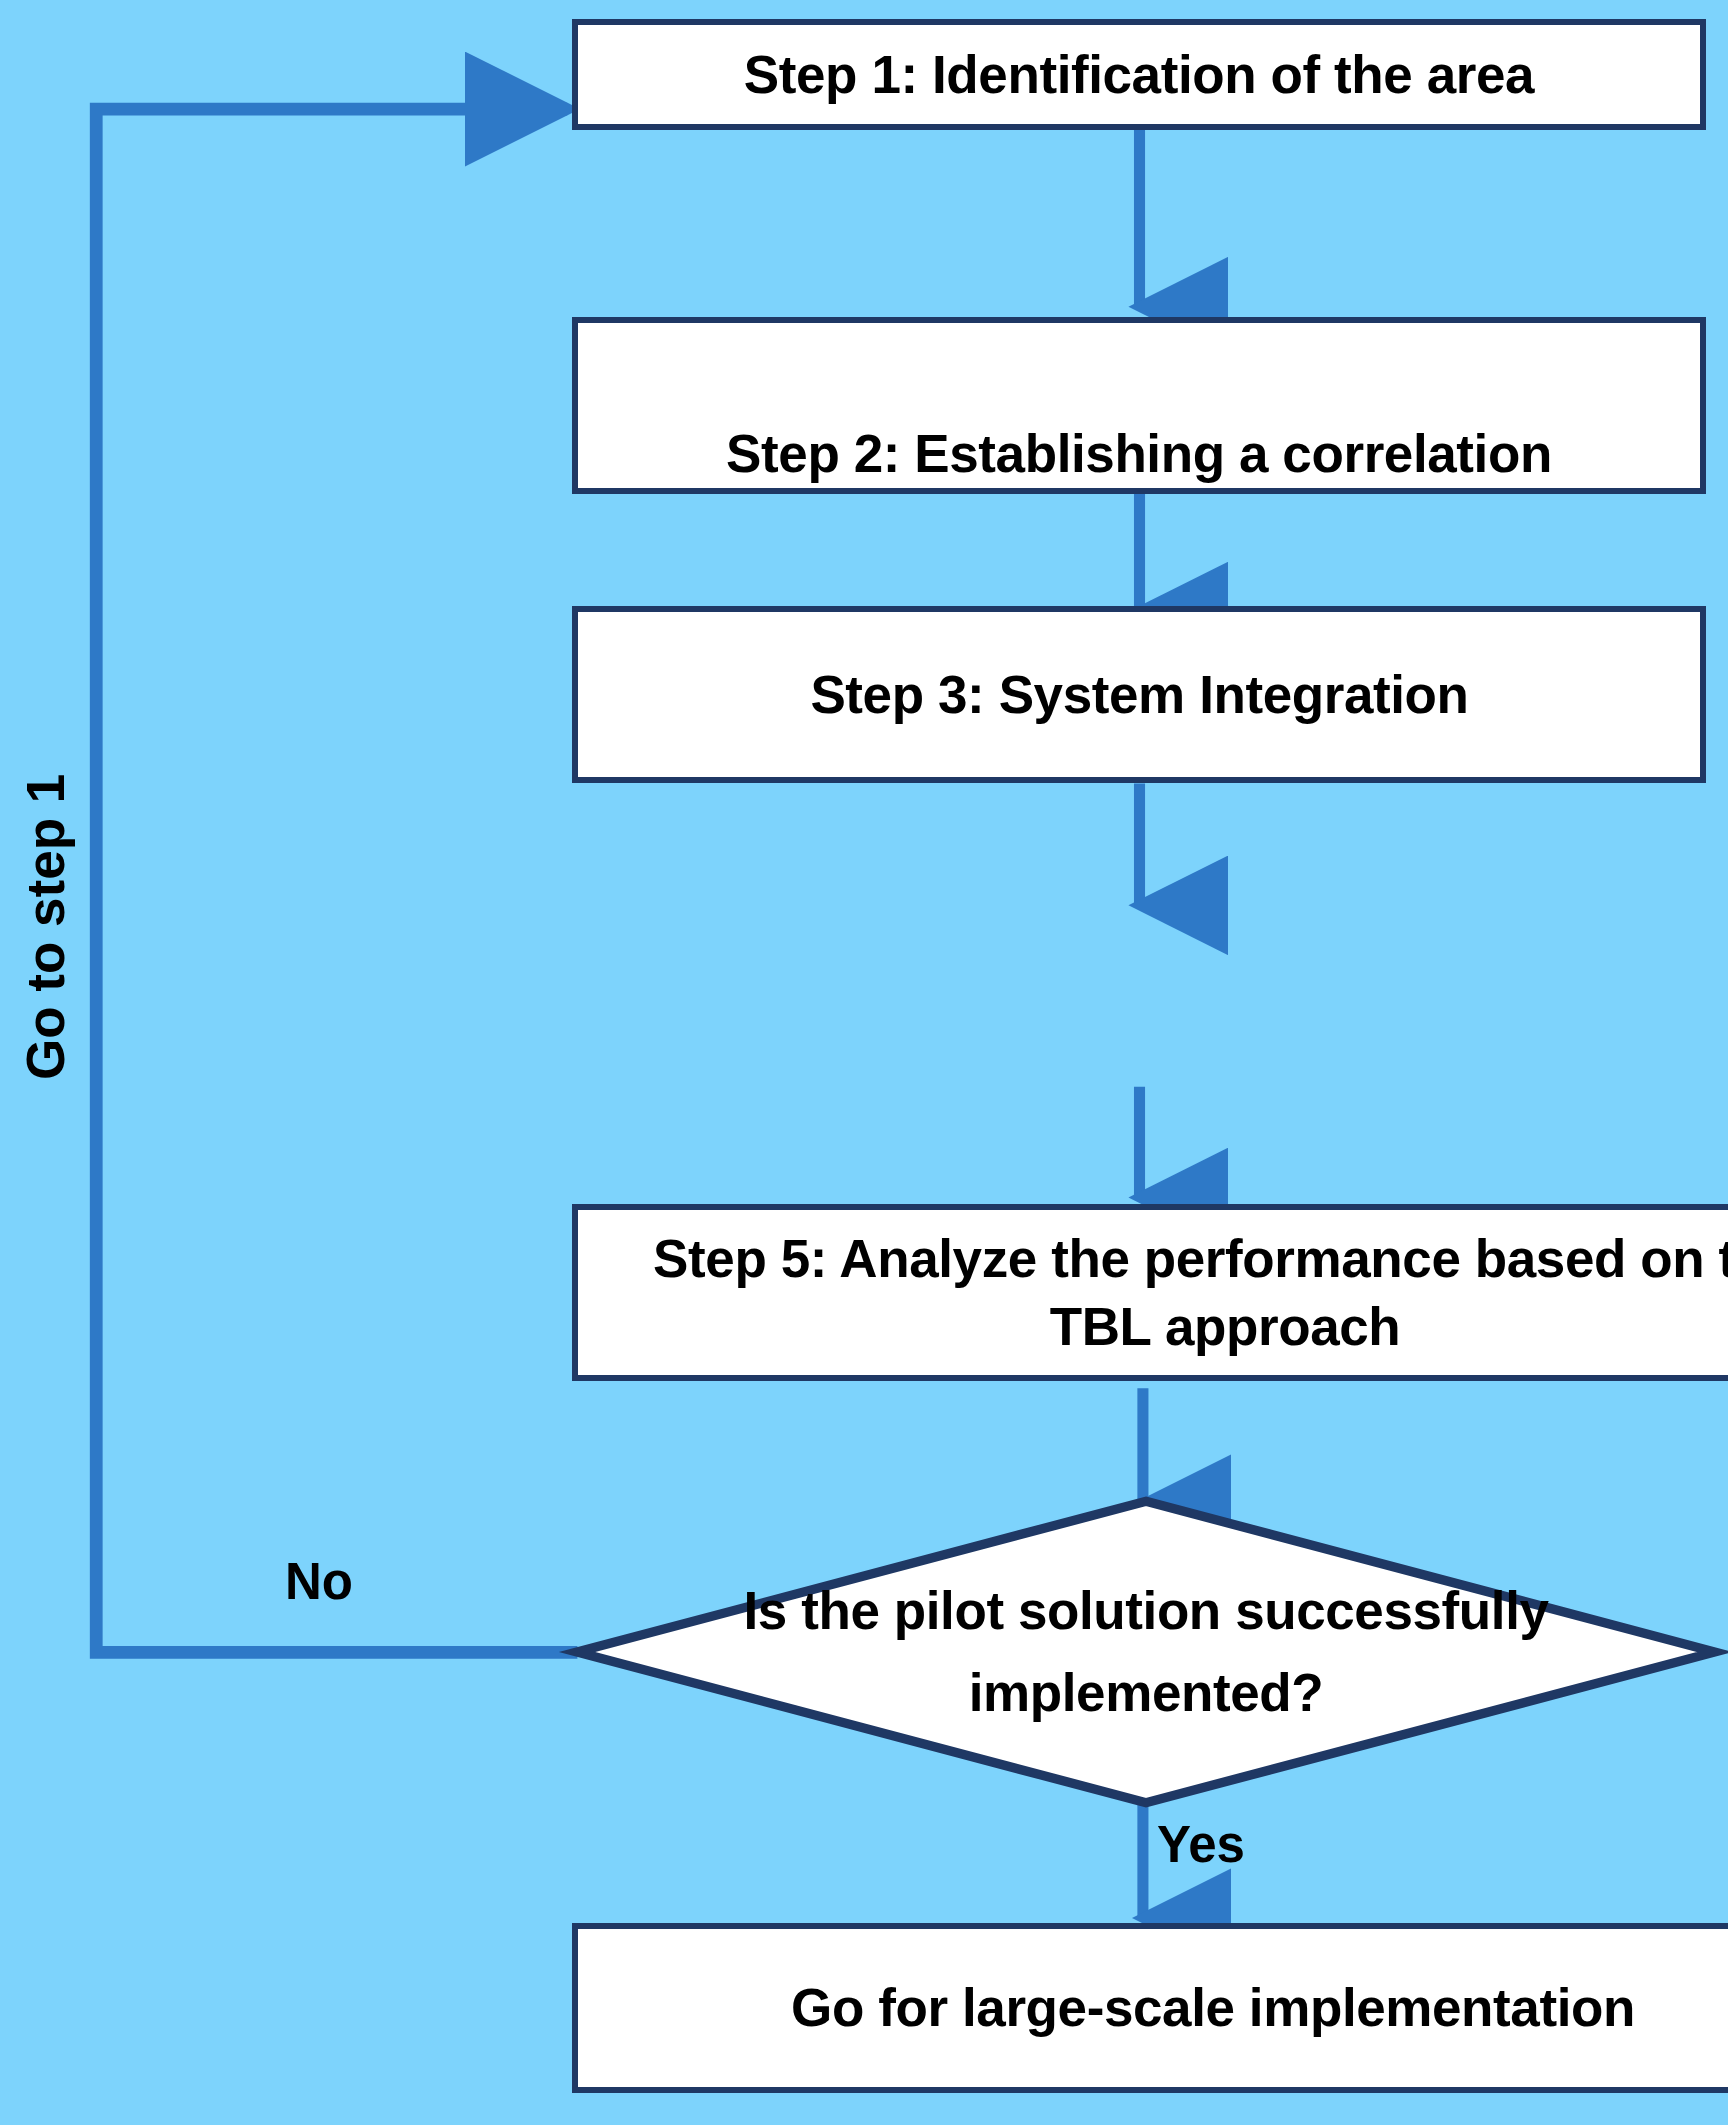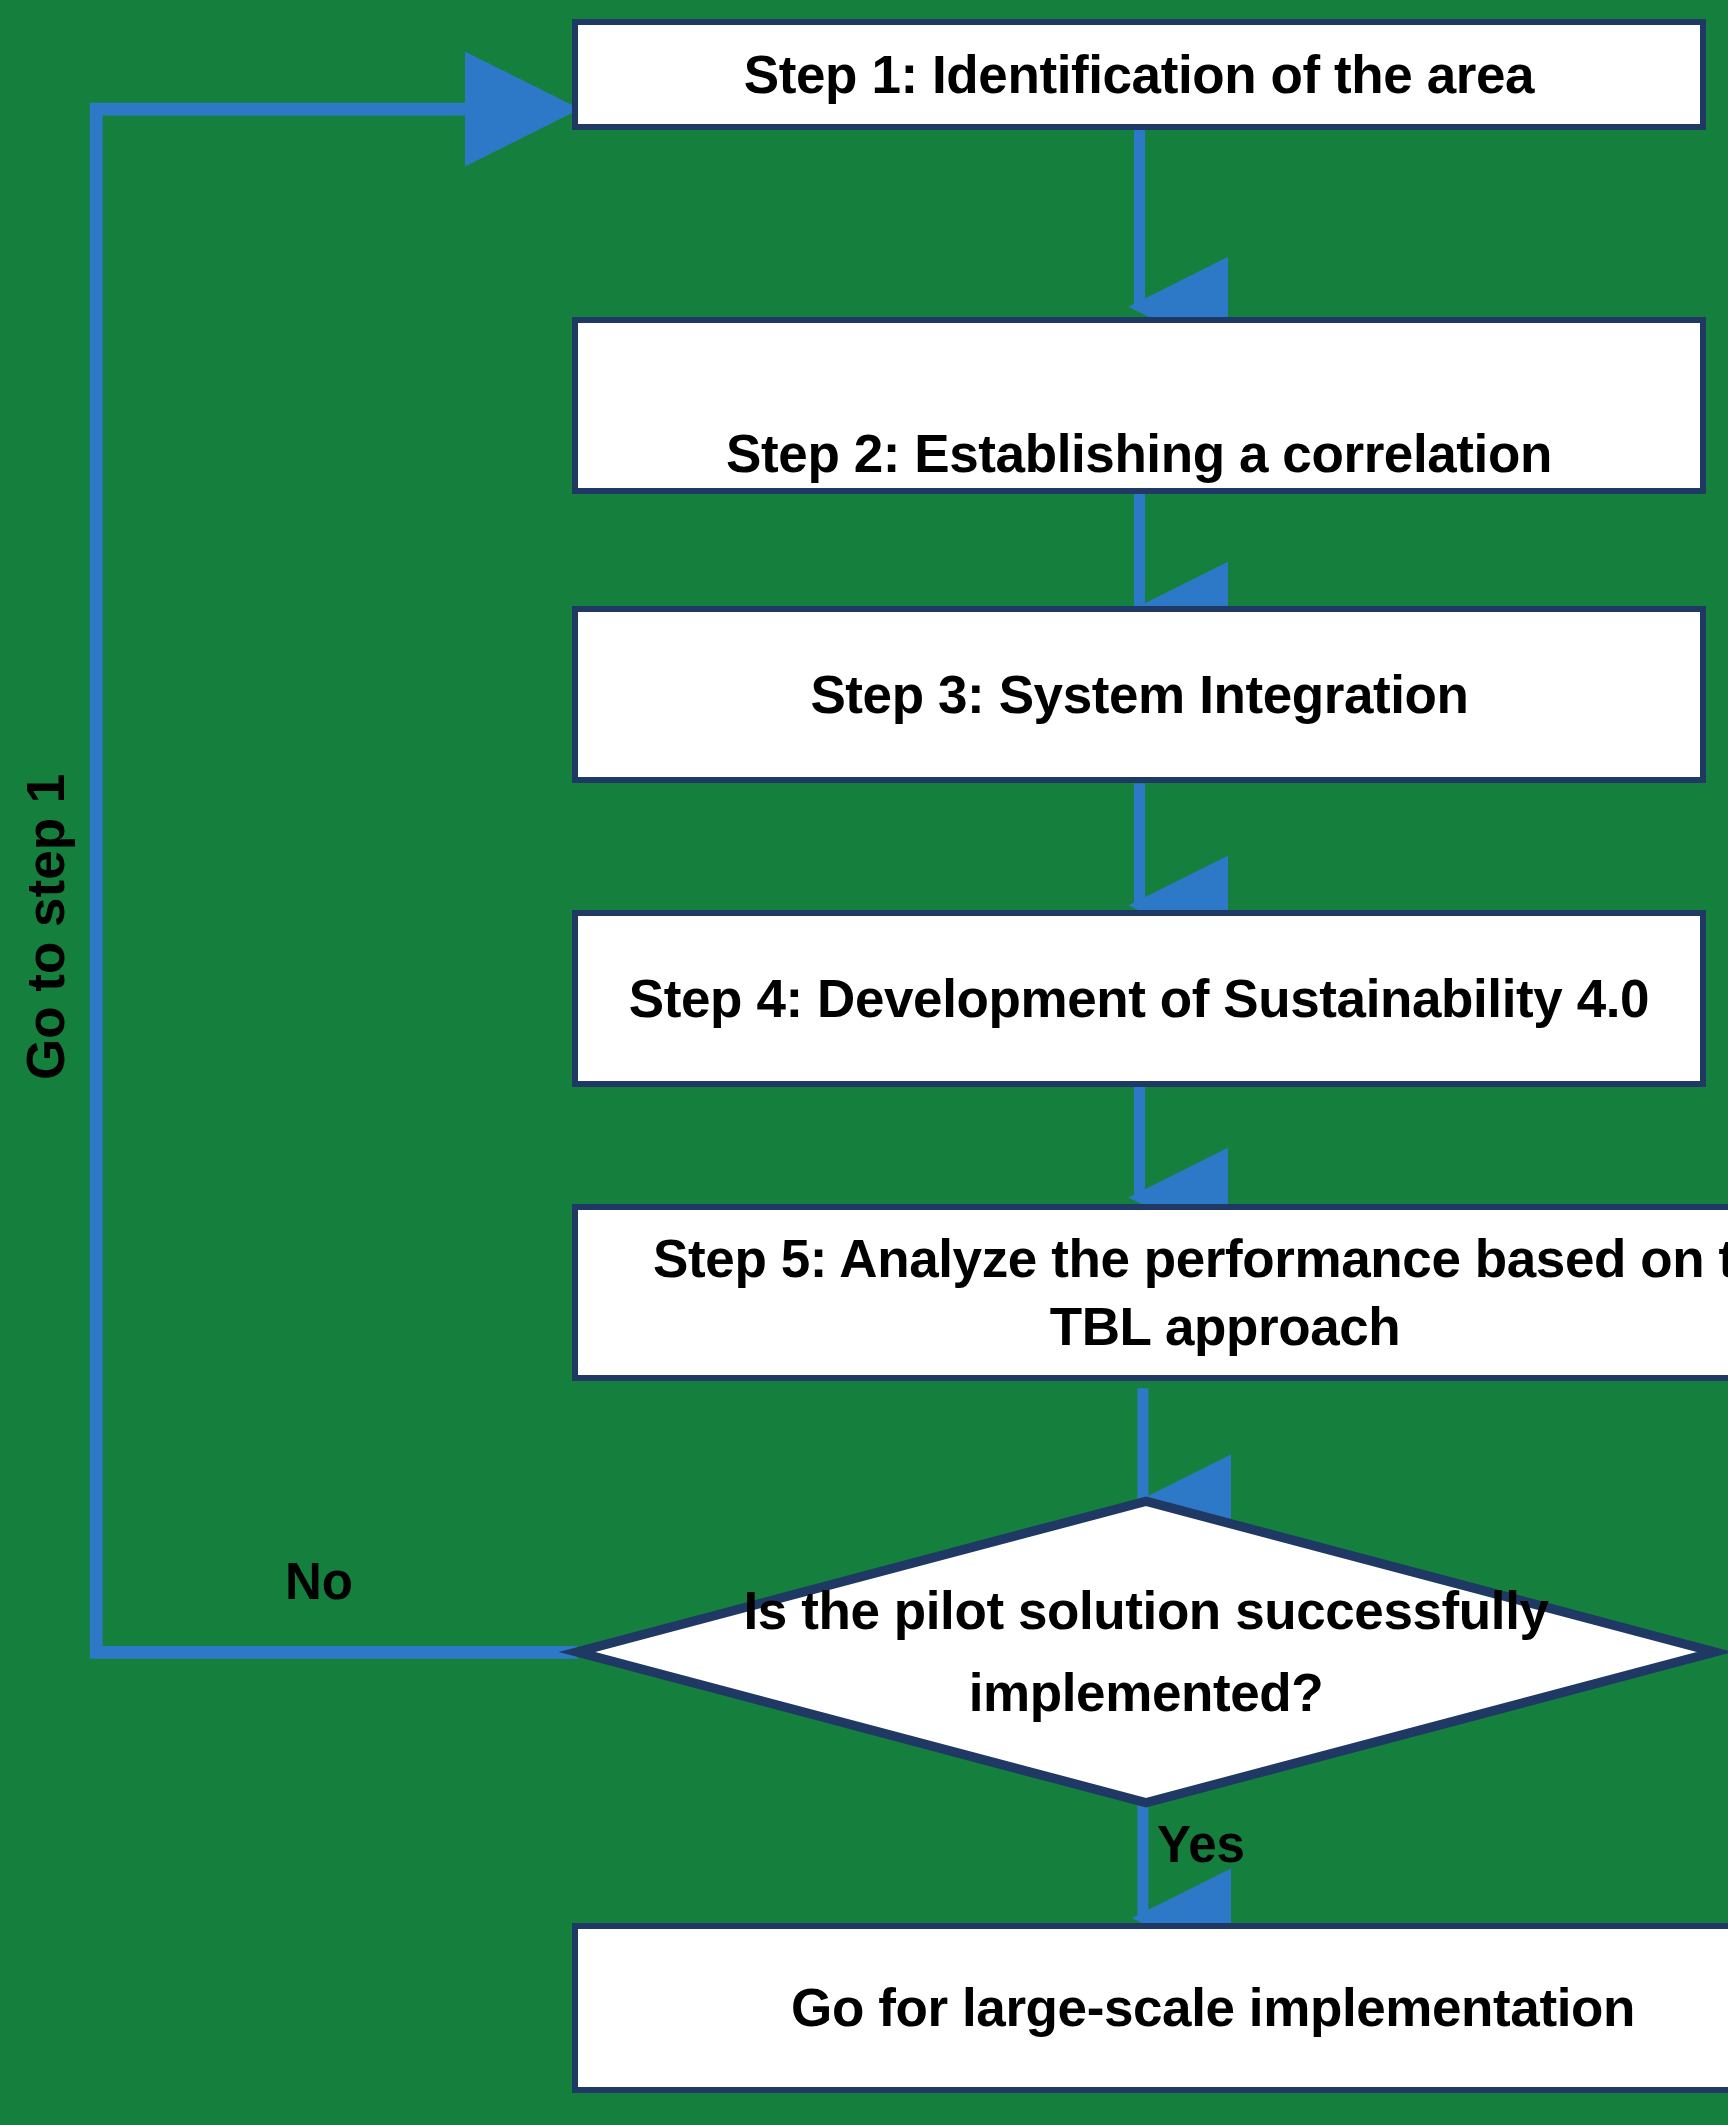--- a/index.html
+++ b/index.html
@@ -3,21 +3,21 @@
 <meta charset="utf-8">
 <title>Flowchart</title>
 <style>
   html,body{margin:0;padding:0;background:#ffffff;}
   body{font-family:"Liberation Sans",sans-serif;}
 
   #canvas{
     position:relative;
     width:1728px;
     height:2125px;
-    background:#15803d;
+    background:#7dd3fc;
     overflow:hidden;
   }
 
   
   .node{
     position:absolute;
     box-sizing:border-box;
     background:#ffffff;
     border:6px solid #1F3864;
     display:flex;
@@ -119,23 +119,20 @@
   </div>
 
   <div class="node" style="left:572px; top:317px; width:1134px; height:177px;align-items:flex-end;">
     <span class="nodetext">Step 2: Establishing a correlation</span>
   </div>
 
   <div class="node" style="left:572px; top:606px; width:1134px; height:177px;padding-left:23px;">
     <span class="nodetext">Step 3: System Integration</span>
   </div>
 
-  <div class="node" style="left:572px; top:910px; width:1134px; height:177px;">
-    <span class="nodetext">Step 4: Development of Sustainability 4.0</span>
-  </div>
 
   <div class="node" style="left:572px; top:1204px; width:1306px; height:177px;">
     <span class="nodetext">Step 5: Analyze the performance based on the TBL approach</span>
   </div>
 
   <div class="diamond-wrap" style="left:572px; top:1496px; width:1148px; height:312px;">
     <svg width="1148" height="312" viewBox="0 0 1348 366" xmlns="http://www.w3.org/2000/svg">
       <polygon points="674,6 1342,183 674,360 6,183" fill="#ffffff" stroke="#1F3864" stroke-width="11"></polygon>
     </svg>
     <div class="diamond-label">Is the pilot solution successfully implemented?</div>

